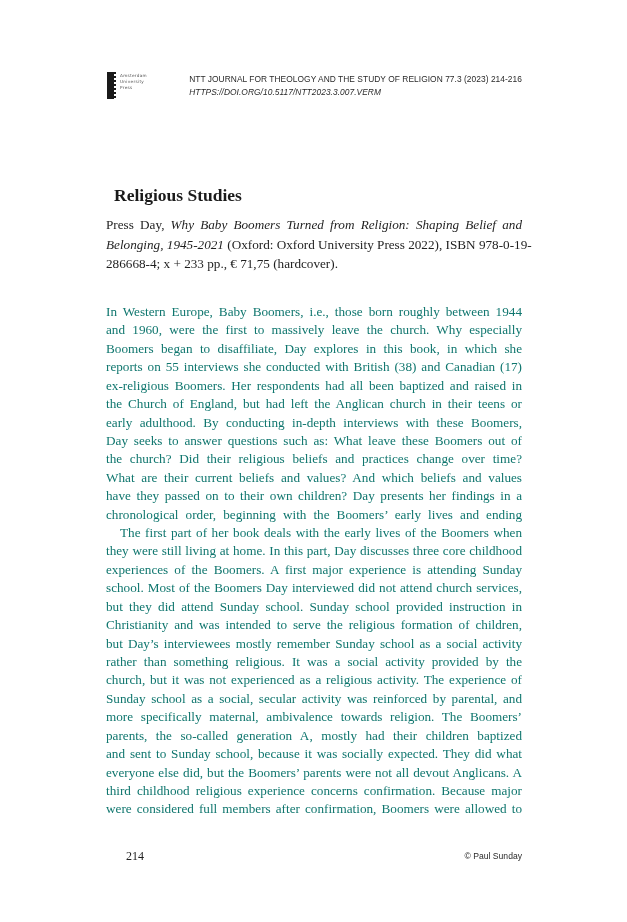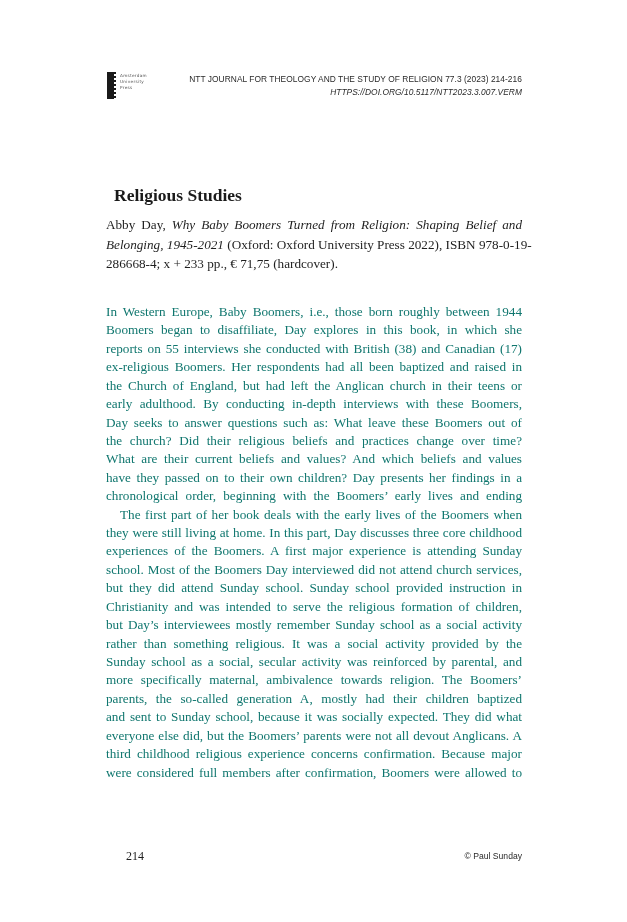--- a/index.html
+++ b/index.html
@@ -52,21 +52,20 @@
       color: #555;
       letter-spacing: 0.3px;
     }
     .logo-text div { white-space: nowrap; }
 
     
     .journal-header {
       position: absolute;
       right: 105px;
       top: 73px;
-      text-align: right;
       font-family: "Liberation Sans", sans-serif;
       font-size: 8.4px;
       line-height: 12.5px;
       color: #2a2a2a;
       letter-spacing: 0.05px;
     }
     .journal-header .doi {
       font-style: italic;
     }
 
@@ -163,45 +162,47 @@
   </div>
 
   <div class="journal-header">
     <div>NTT JOURNAL FOR THEOLOGY AND THE STUDY OF RELIGION 77.3 (2023) 214-216</div>
     <div class="doi">HTTPS://DOI.ORG/10.5117/NTT2023.3.007.VERM</div>
   </div>
 
   <h1 class="section-title">Religious Studies</h1>
 
   <div class="citation">
-    <span class="line"><span>Abby Day, </span><i>Why Baby Boomers Turned from Religion: Shaping Belief and</i></span>
+    <span class="line"><span>Press Day, </span><i>Why Baby Boomers Turned from Religion: Shaping Belief and</i></span>
     <span class="line"><i>Belonging, 1945-2021</i><span> (Oxford: Oxford University Press 2022), ISBN 978-0-19-</span></span>
     <span class="line last">286668-4; x + 233 pp., € 71,75 (hardcover).</span>
   </div>
 
   <div class="body-text">
     <span class="line">In Western Europe, Baby Boomers, i.e., those born roughly between 1944</span>
+    <span class="line">and 1960, were the first to massively leave the church. Why especially</span>
     <span class="line">Boomers began to disaffiliate, Day explores in this book, in which she</span>
     <span class="line">reports on 55 interviews she conducted with British (38) and Canadian (17)</span>
     <span class="line">ex-religious Boomers. Her respondents had all been baptized and raised in</span>
     <span class="line">the Church of England, but had left the Anglican church in their teens or</span>
     <span class="line">early adulthood. By conducting in-depth interviews with these Boomers,</span>
     <span class="line">Day seeks to answer questions such as: What leave these Boomers out of</span>
     <span class="line">the church? Did their religious beliefs and practices change over time?</span>
     <span class="line">What are their current beliefs and values? And which beliefs and values</span>
     <span class="line">have they passed on to their own children? Day presents her findings in a</span>
     <span class="line">chronological order, beginning with the Boomers’ early lives and ending</span>
     <span class="line indent">The first part of her book deals with the early lives of the Boomers when</span>
     <span class="line">they were still living at home. In this part, Day discusses three core childhood</span>
     <span class="line">experiences of the Boomers. A first major experience is attending Sunday</span>
     <span class="line">school. Most of the Boomers Day interviewed did not attend church services,</span>
     <span class="line">but they did attend Sunday school. Sunday school provided instruction in</span>
     <span class="line">Christianity and was intended to serve the religious formation of children,</span>
     <span class="line">but Day’s interviewees mostly remember Sunday school as a social activity</span>
     <span class="line">rather than something religious. It was a social activity provided by the</span>
+    <span class="line">church, but it was not experienced as a religious activity. The experience of</span>
     <span class="line">Sunday school as a social, secular activity was reinforced by parental, and</span>
     <span class="line">more specifically maternal, ambivalence towards religion. The Boomers’</span>
     <span class="line">parents, the so-called generation A, mostly had their children baptized</span>
     <span class="line">and sent to Sunday school, because it was socially expected. They did what</span>
     <span class="line">everyone else did, but the Boomers’ parents were not all devout Anglicans. A</span>
     <span class="line">third childhood religious experience concerns confirmation. Because major</span>
     <span class="line">were considered full members after confirmation, Boomers were allowed to</span>
   </div>
 
   <div class="page-number">214</div>

